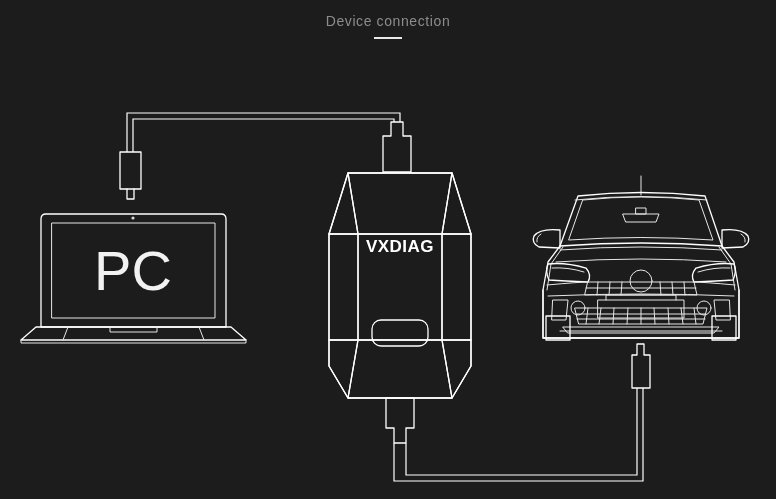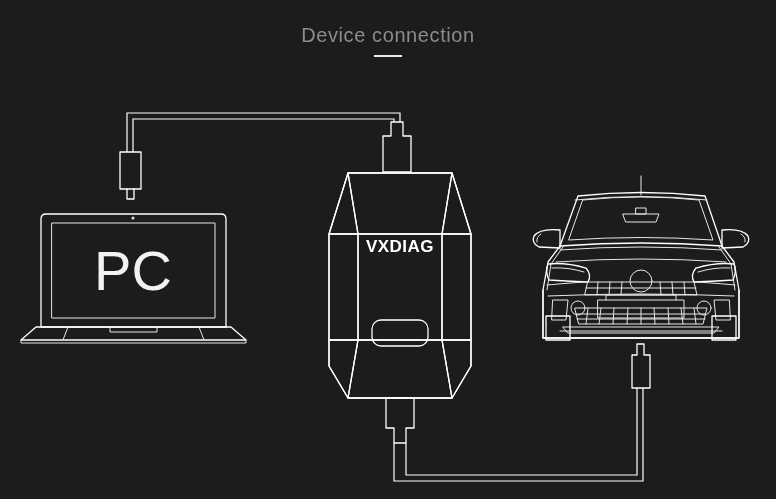--- a/index.html
+++ b/index.html
@@ -22,22 +22,22 @@
     position: absolute;
     left: 0;
     top: 0;
     width: 776px;
     height: 48px;
     text-align: center;
   }
   #page-title {
     display: block;
     margin: 0;
-    padding-top: 24px;
-    font-size: 20px;
+    padding-top: 13px;
+    font-size: 14px;
     font-weight: 400;
     letter-spacing: 0.6px;
     color: #8c8c8c;
     font-family: "Liberation Sans", sans-serif;
   }
   #title-underline {
     display: block;
     width: 28px;
     height: 2px;
     background: #e8e8e8;

